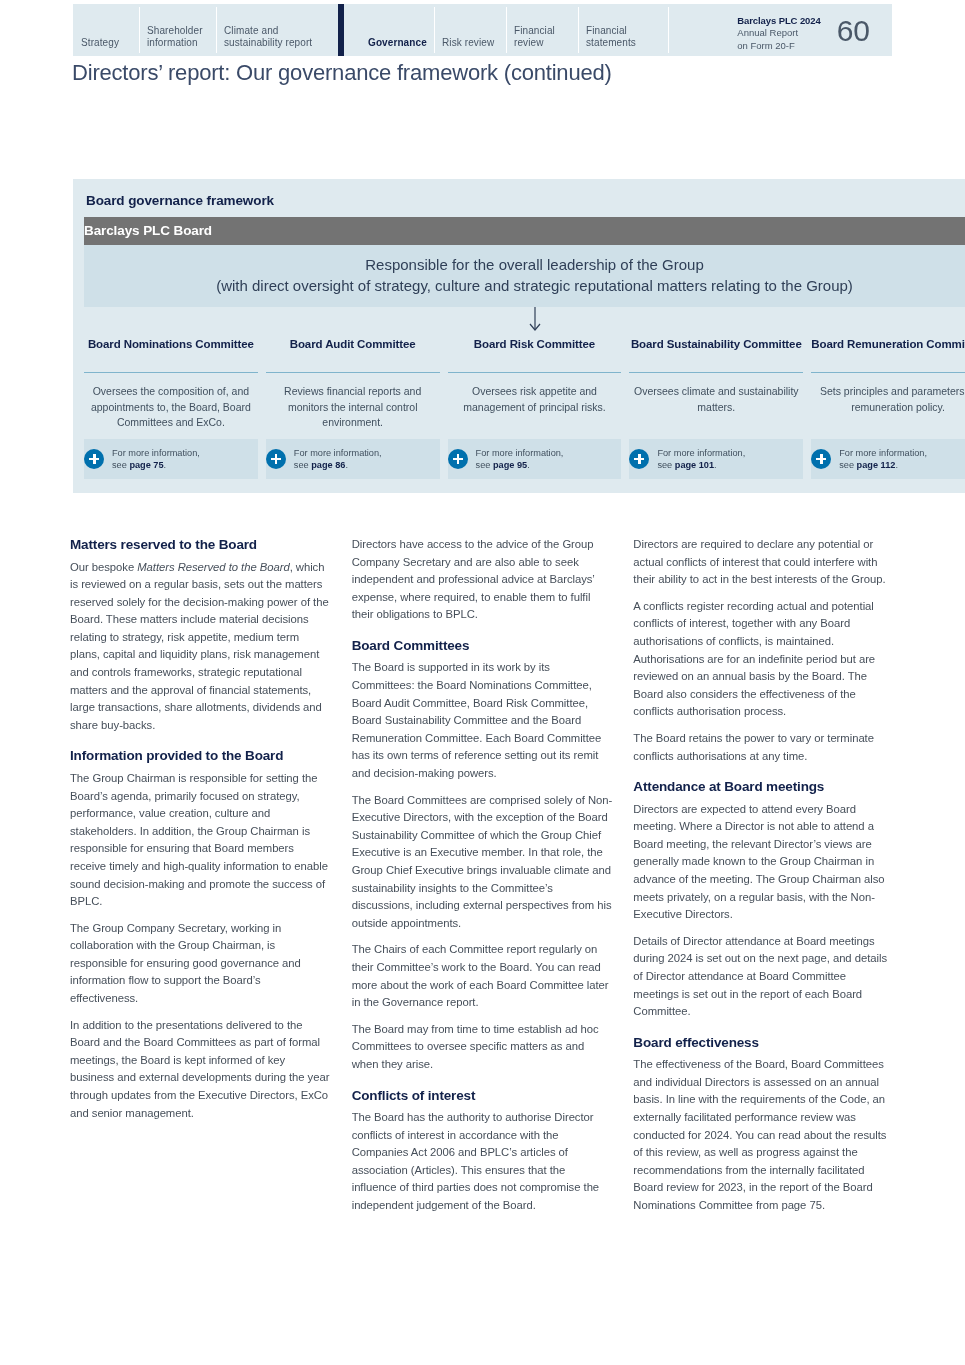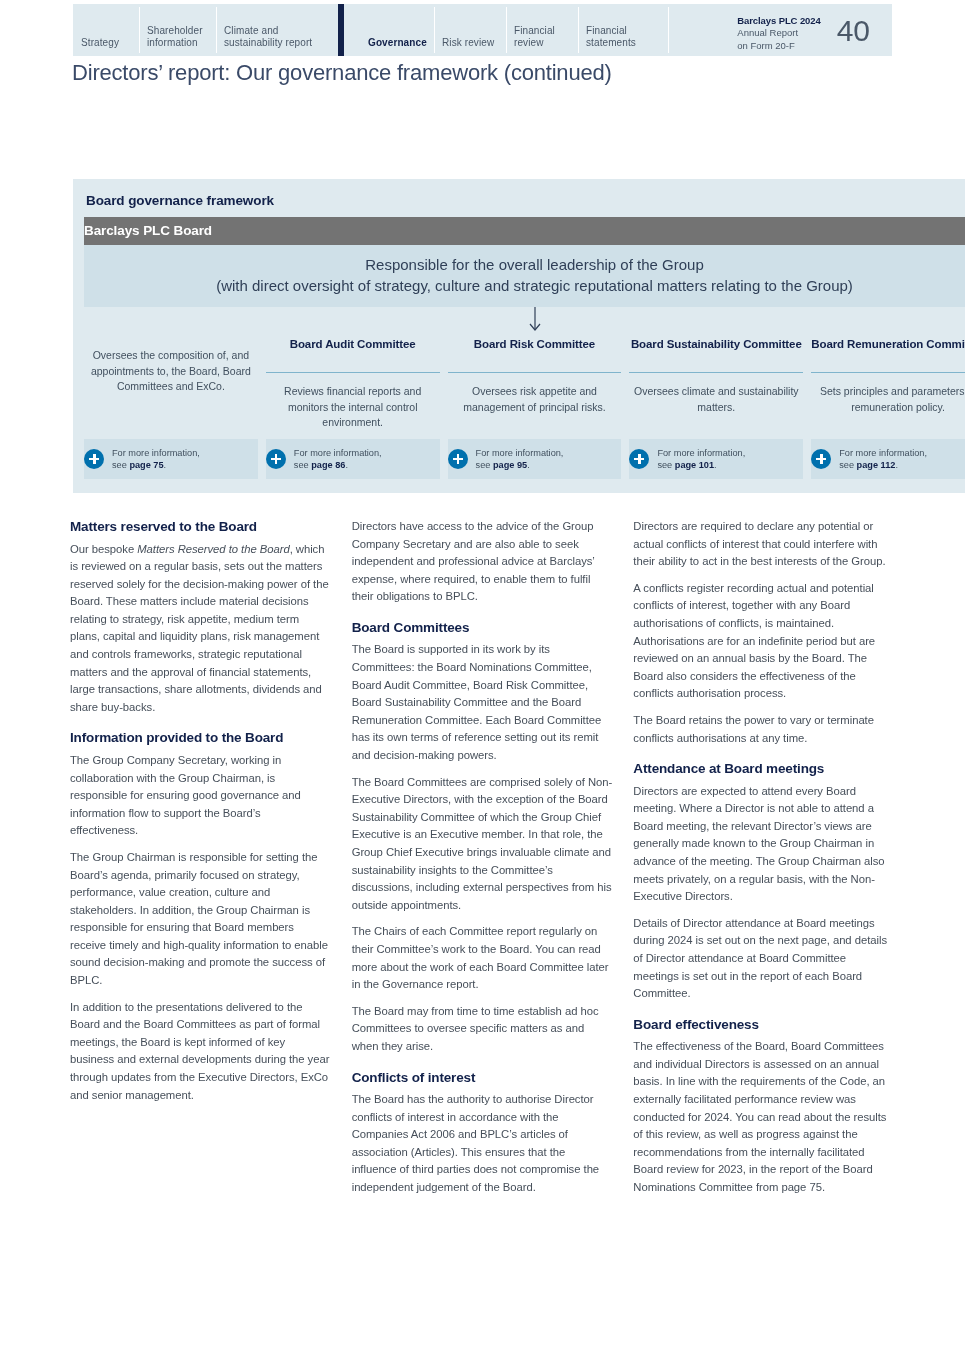--- a/index.html
+++ b/index.html
@@ -221,21 +221,21 @@
     font-size: 9.2px;
     line-height: 12px;
     color: #41505f;
   }
   .info-text b { color: #12214a; }
 
   
   .columns {
     position: absolute;
     left: 70px;
-    top: 518px;
+    top: 536px;
     width: 824px;
     display: flex;
     gap: 21px;
   }
   .col { width: 261px; }
   h2.sec {
     font-size: 13.5px;
     line-height: 17.5px;
     font-weight: bold;
     color: #12214a;
@@ -277,21 +277,21 @@
   </div>
   <div class="nav-tab t-finstate">
     <span>Financial statements</span>
   </div>
   <div class="nav-meta">
     <div class="meta-text">
       <div class="meta-line1">Barclays PLC 2024</div>
       <div>Annual Report</div>
       <div>on Form 20-F</div>
     </div>
-    <div class="page-number">40</div>
+    <div class="page-number">60</div>
   </div>
 </div>
 
 <div class="page-title">Directors’ report: Our governance framework (continued)</div>
 
 <div class="framework">
   <div class="framework-title">Board governance framework</div>
 
   <div class="board-bar">Barclays PLC Board</div>
   <div class="board-sub">
@@ -302,20 +302,21 @@
   <div class="arrow-wrap">
     <svg width="16" height="28" viewBox="0 0 16 28" aria-hidden="true">
       <line x1="8" y1="0" x2="8" y2="22" stroke="#2f3f57" stroke-width="1.2"></line>
       <polyline points="3,17 8,23 13,17" fill="none" stroke="#2f3f57" stroke-width="1.2"></polyline>
     </svg>
   </div>
 
   <div class="committees">
 
     <div class="committee">
+      <div class="committee-head">Board Nominations Committee</div>
       <div class="committee-desc">Oversees the composition of, and appointments to, the Board, Board Committees and ExCo.</div>
       <div class="info-box">
         <span class="plus-icon"></span>
         <span class="info-text">
           <span>For more information,</span><br>
           <span>see </span><b>page 75</b><span>.</span>
         </span>
       </div>
     </div>
 
@@ -369,22 +370,22 @@
 
   </div>
 </div>
 
 <div class="columns">
 
   <div class="col">
     <h2 class="sec first">Matters reserved to the Board</h2>
     <p class="first"><span>Our bespoke </span><em>Matters Reserved to the Board</em><span>, which is reviewed on a regular basis, sets out the matters reserved solely for the decision-making power of the Board. These matters include material decisions relating to strategy, risk appetite, medium term plans, capital and liquidity plans, risk management and controls frameworks, strategic reputational matters and the approval of financial statements, large transactions, share allotments, dividends and share buy-backs.</span></p>
     <h2 class="sec">Information provided to the Board</h2>
+    <p>The Group Chairman is responsible for setting the Board’s agenda, primarily focused on strategy, performance, value creation, culture and stakeholders. In addition, the Group Chairman is responsible for ensuring that Board members receive timely and high-quality information to enable sound decision-making and promote the success of BPLC.</p>
     <p>The Group Company Secretary, working in collaboration with the Group Chairman, is responsible for ensuring good governance and information flow to support the Board’s effectiveness.</p>
-    <p>The Group Chairman is responsible for setting the Board’s agenda, primarily focused on strategy, performance, value creation, culture and stakeholders. In addition, the Group Chairman is responsible for ensuring that Board members receive timely and high-quality information to enable sound decision-making and promote the success of BPLC.</p>
     <p>In addition to the presentations delivered to the Board and the Board Committees as part of formal meetings, the Board is kept informed of key business and external developments during the year through updates from the Executive Directors, ExCo and senior management.</p>
   </div>
 
   <div class="col">
     <p class="first">Directors have access to the advice of the Group Company Secretary and are also able to seek independent and professional advice at Barclays’ expense, where required, to enable them to fulfil their obligations to BPLC.</p>
     <h2 class="sec">Board Committees</h2>
     <p>The Board is supported in its work by its Committees: the Board Nominations Committee, Board Audit Committee, Board Risk Committee, Board Sustainability Committee and the Board Remuneration Committee. Each Board Committee has its own terms of reference setting out its remit and decision-making powers.</p>
     <p>The Board Committees are comprised solely of Non-Executive Directors, with the exception of the Board Sustainability Committee of which the Group Chief Executive is an Executive member. In that role, the Group Chief Executive brings invaluable climate and sustainability insights to the Committee’s discussions, including external perspectives from his outside appointments.</p>
     <p>The Chairs of each Committee report regularly on their Committee’s work to the Board. You can read more about the work of each Board Committee later in the Governance report.</p>
     <p>The Board may from time to time establish ad hoc Committees to oversee specific matters as and when they arise.</p>

